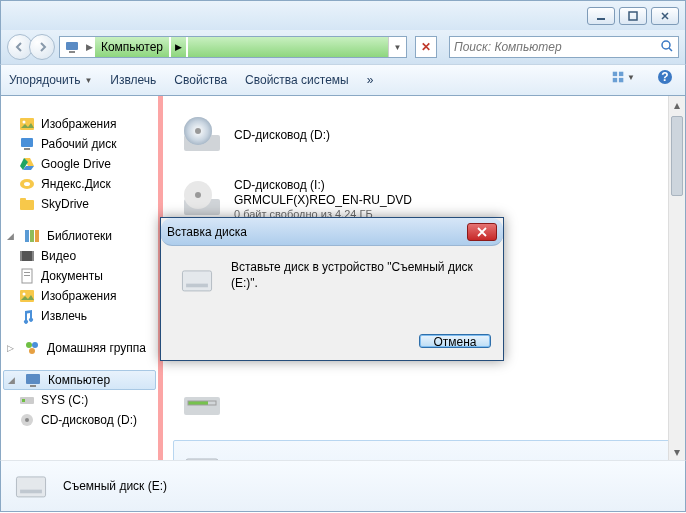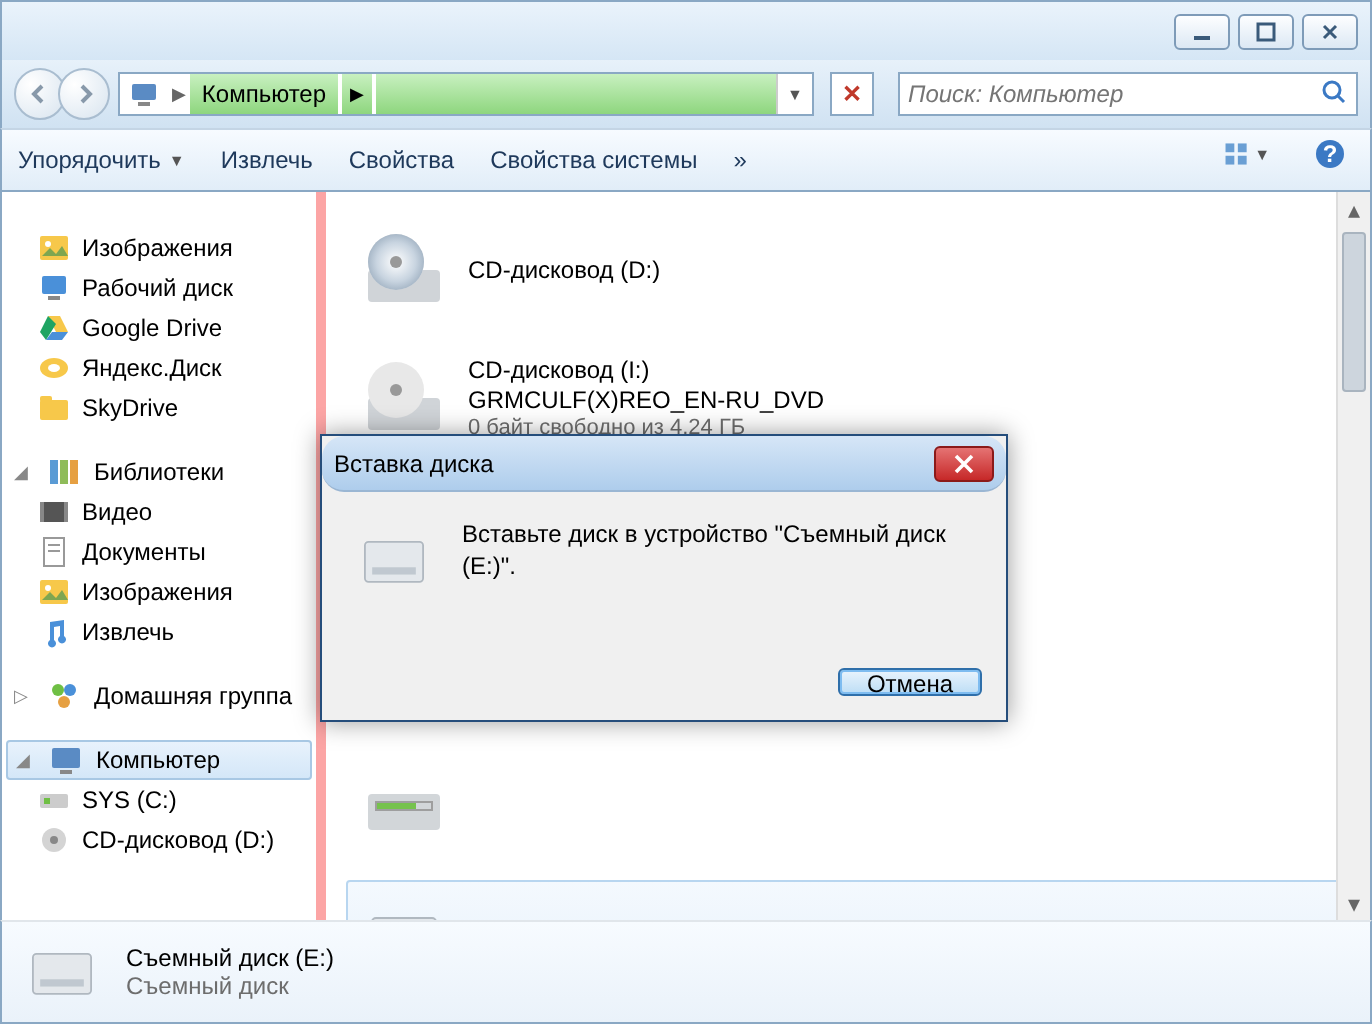--- a/index.html
+++ b/index.html
@@ -45,21 +45,21 @@
 .mainpane { flex: 1; padding: 8px 4px; overflow: hidden; position: relative; }
 .drive-tile { display: flex; align-items: center; gap: 10px; padding: 6px; margin: 2px 6px 6px 6px; border: 1px solid transparent; border-radius: 2px; }
 .drive-tile.selected { border: 1px solid #b8d6f0; background: linear-gradient(#f4f9fe, #e6f1fb); }
 .drive-icon { width: 44px; height: 44px; flex-shrink: 0; }
 .drive-info { display: flex; flex-direction: column; gap: 1px; }
 .drive-sub { color: #6d6d6d; font-size: 11px; }
 
 
 .detailspane { height: 52px; border: 1px solid #8aa8c4; border-top: 1px solid #e1e6eb; background: linear-gradient(#f7fbff, #eaf2fa); display: flex; align-items: center; padding: 0 10px; gap: 12px; }
 .details-icon { width: 40px; height: 40px; }
-.details-text { display: flex; flex-direction: column; }
+.details-text { display: flex; flex-direction: row; }
 .details-sub { color: #6d6d6d; }
 
 
 .dialog { position: absolute; left: 160px; top: 217px; width: 344px; background: #f0f0f0; border: 1px solid #254d7b; box-shadow: 0 0 12px rgba(0,0,0,0.4); }
 .dialog-title { height: 28px; background: linear-gradient(#d6e6f7, #aecdec); display: flex; align-items: center; padding: 0 6px; color: #000; border-bottom: 1px solid #9ab6d3; border-radius: 11px; }
 .dialog-title .dt-text { flex: 1; }
 .dialog-close { width: 30px; height: 18px; background: linear-gradient(#e57373, #c62828); border: 1px solid #8b1a1a; border-radius: 3px; display: flex; align-items: center; justify-content: center; color: #fff; cursor: pointer; }
 .dialog-body { padding: 14px 16px 12px 16px; display: flex; gap: 14px; min-height: 80px; background: #f0f0f0; }
 .dialog-icon { width: 40px; height: 40px; flex-shrink: 0; }
 .dialog-msg { color: #000; line-height: 1.3; }
@@ -344,21 +344,20 @@
 </div>
 
 <div class="detailspane">
   <svg class="details-icon" viewBox="0 0 44 44">
       <rect x="6" y="12" width="32" height="22" fill="#e4e8ec" rx="2"></rect>
       <rect x="6" y="12" width="32" height="22" fill="none" stroke="#b0b8c0" rx="2"></rect>
       <rect x="10" y="26" width="24" height="4" fill="#c0c8d0"></rect>
     </svg>
   <div class="details-text">
     <span>Съемный диск (E:)</span>
-    <span class="details-sub">Съемный диск</span>
   </div>
 </div>
 
 <div class="dialog">
   <div class="dialog-title">
     <span class="dt-text">Вставка диска</span>
     <div class="dialog-close">
         <svg width="12" height="10" viewBox="0 0 12 10">
           <path d="M2 1 L10 9 M10 1 L2 9" stroke="#fff" stroke-width="1.8"></path>
         </svg>

